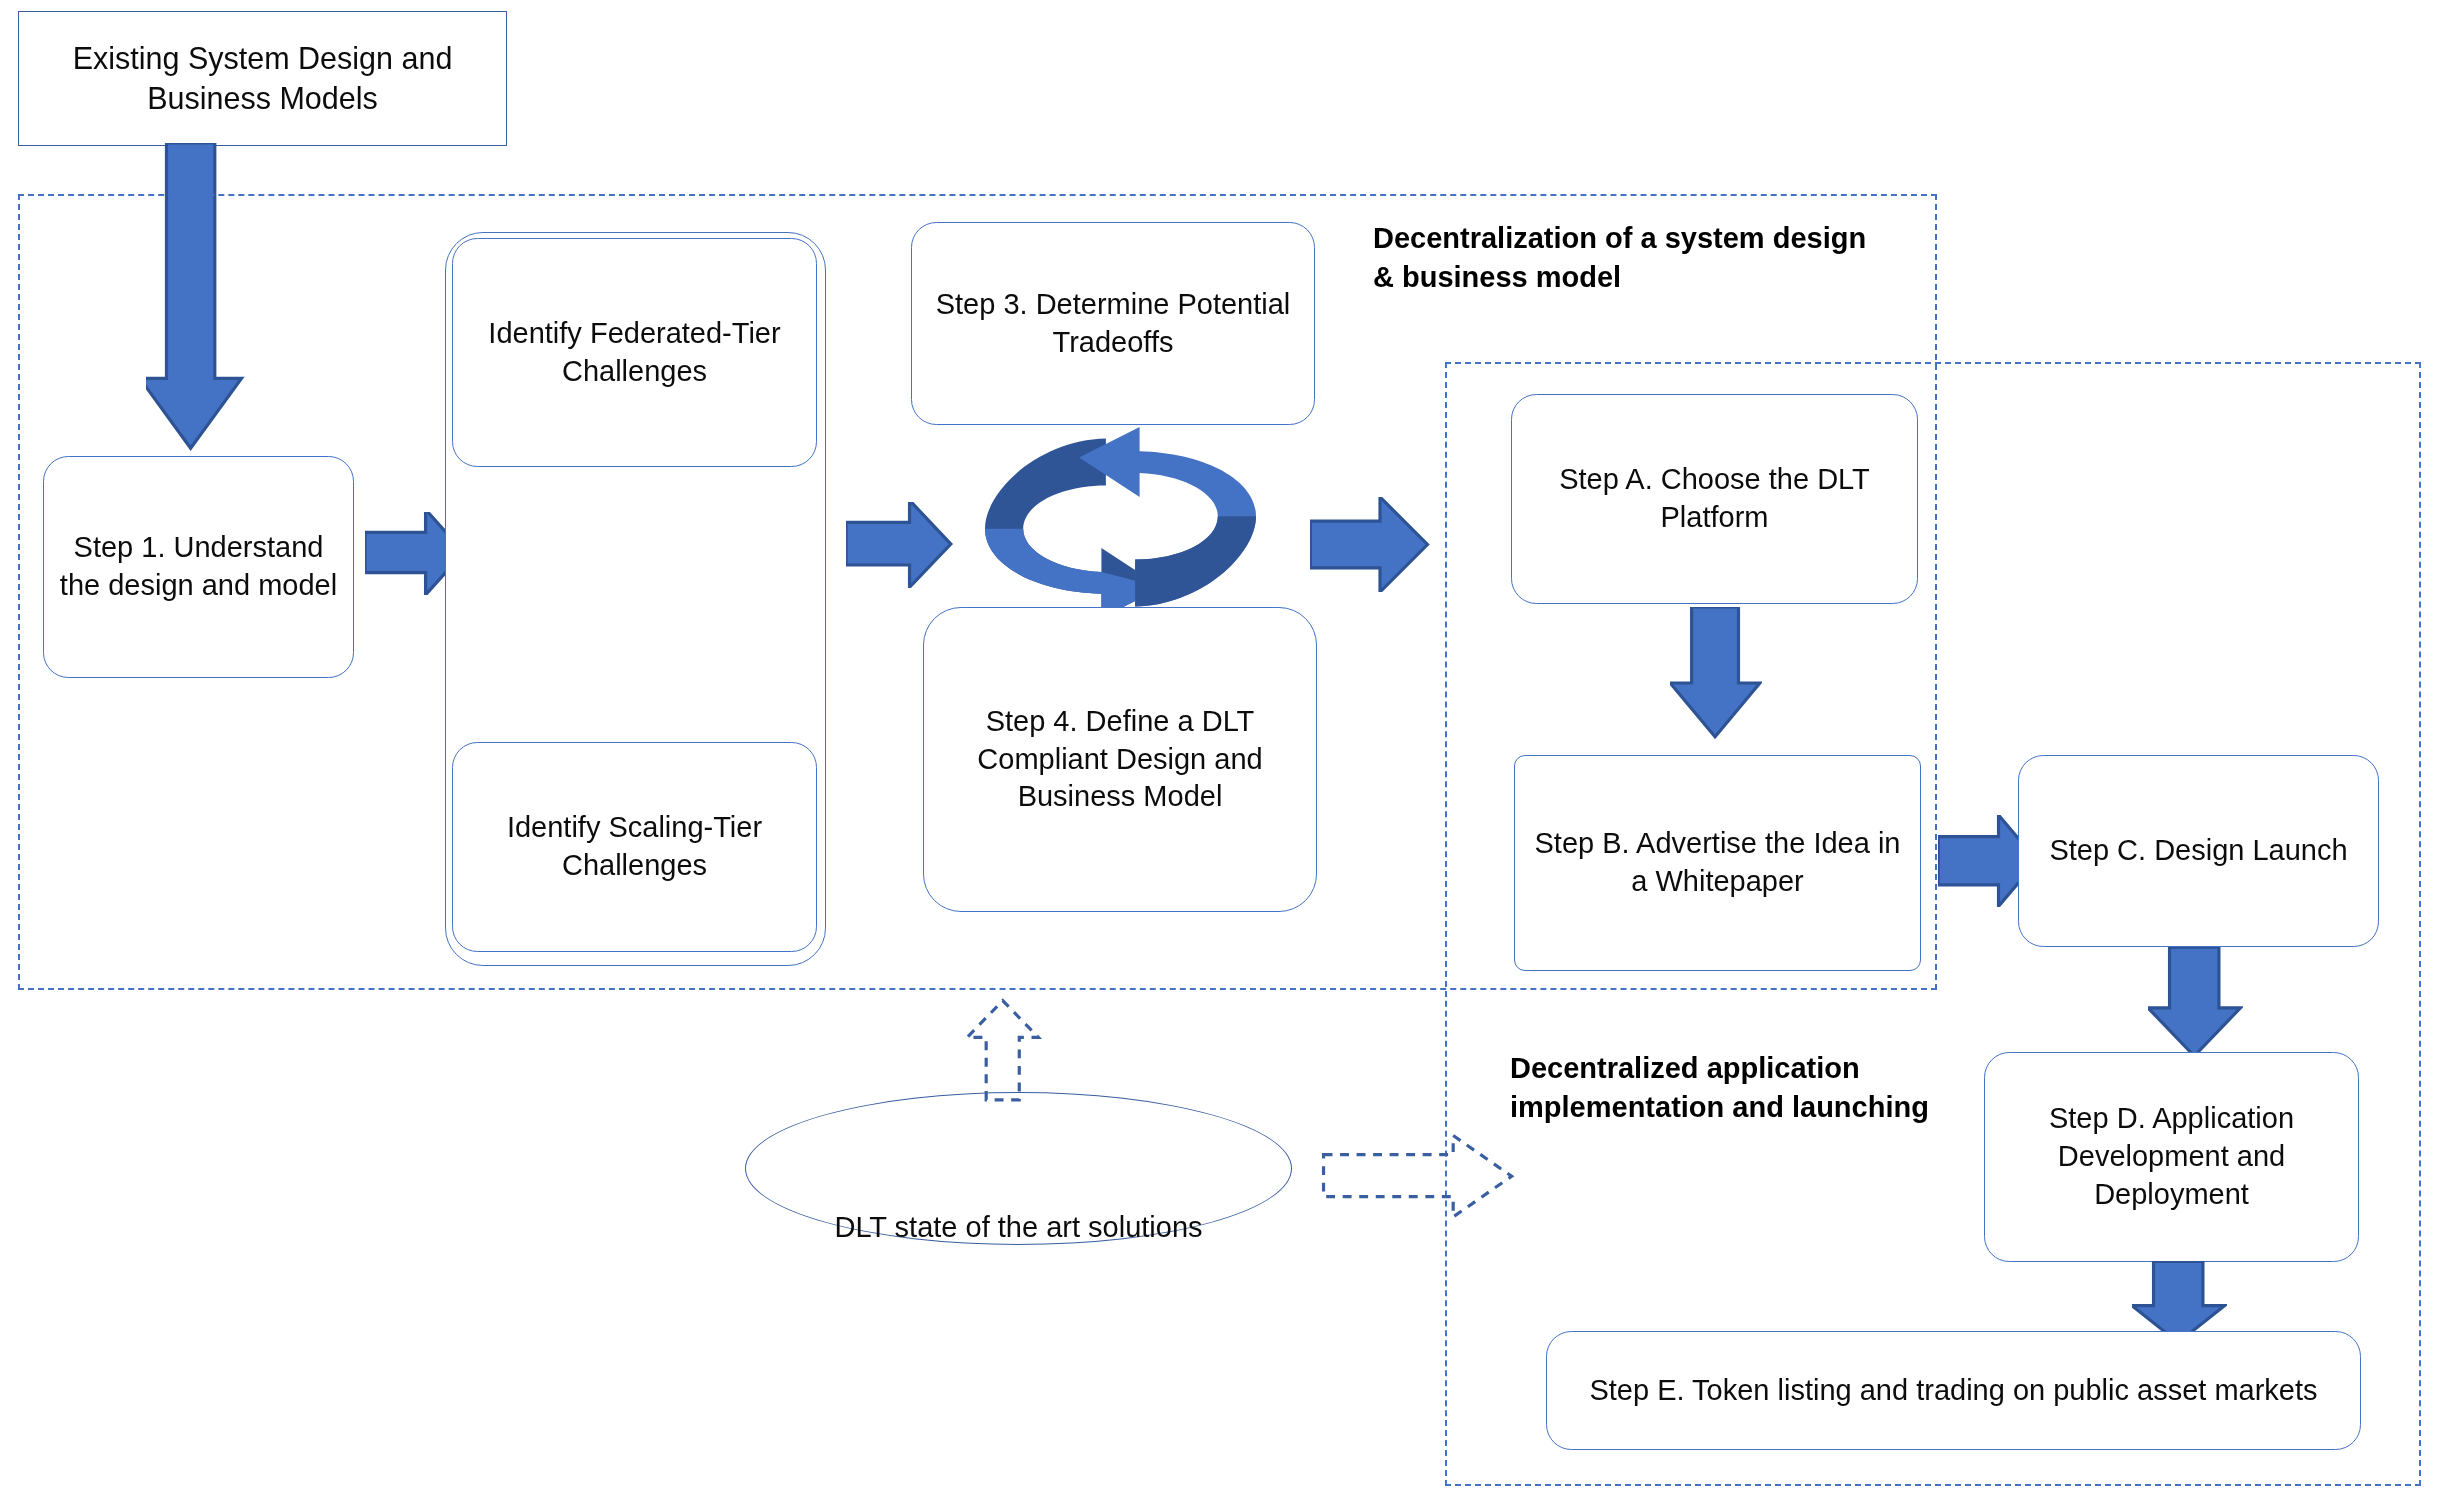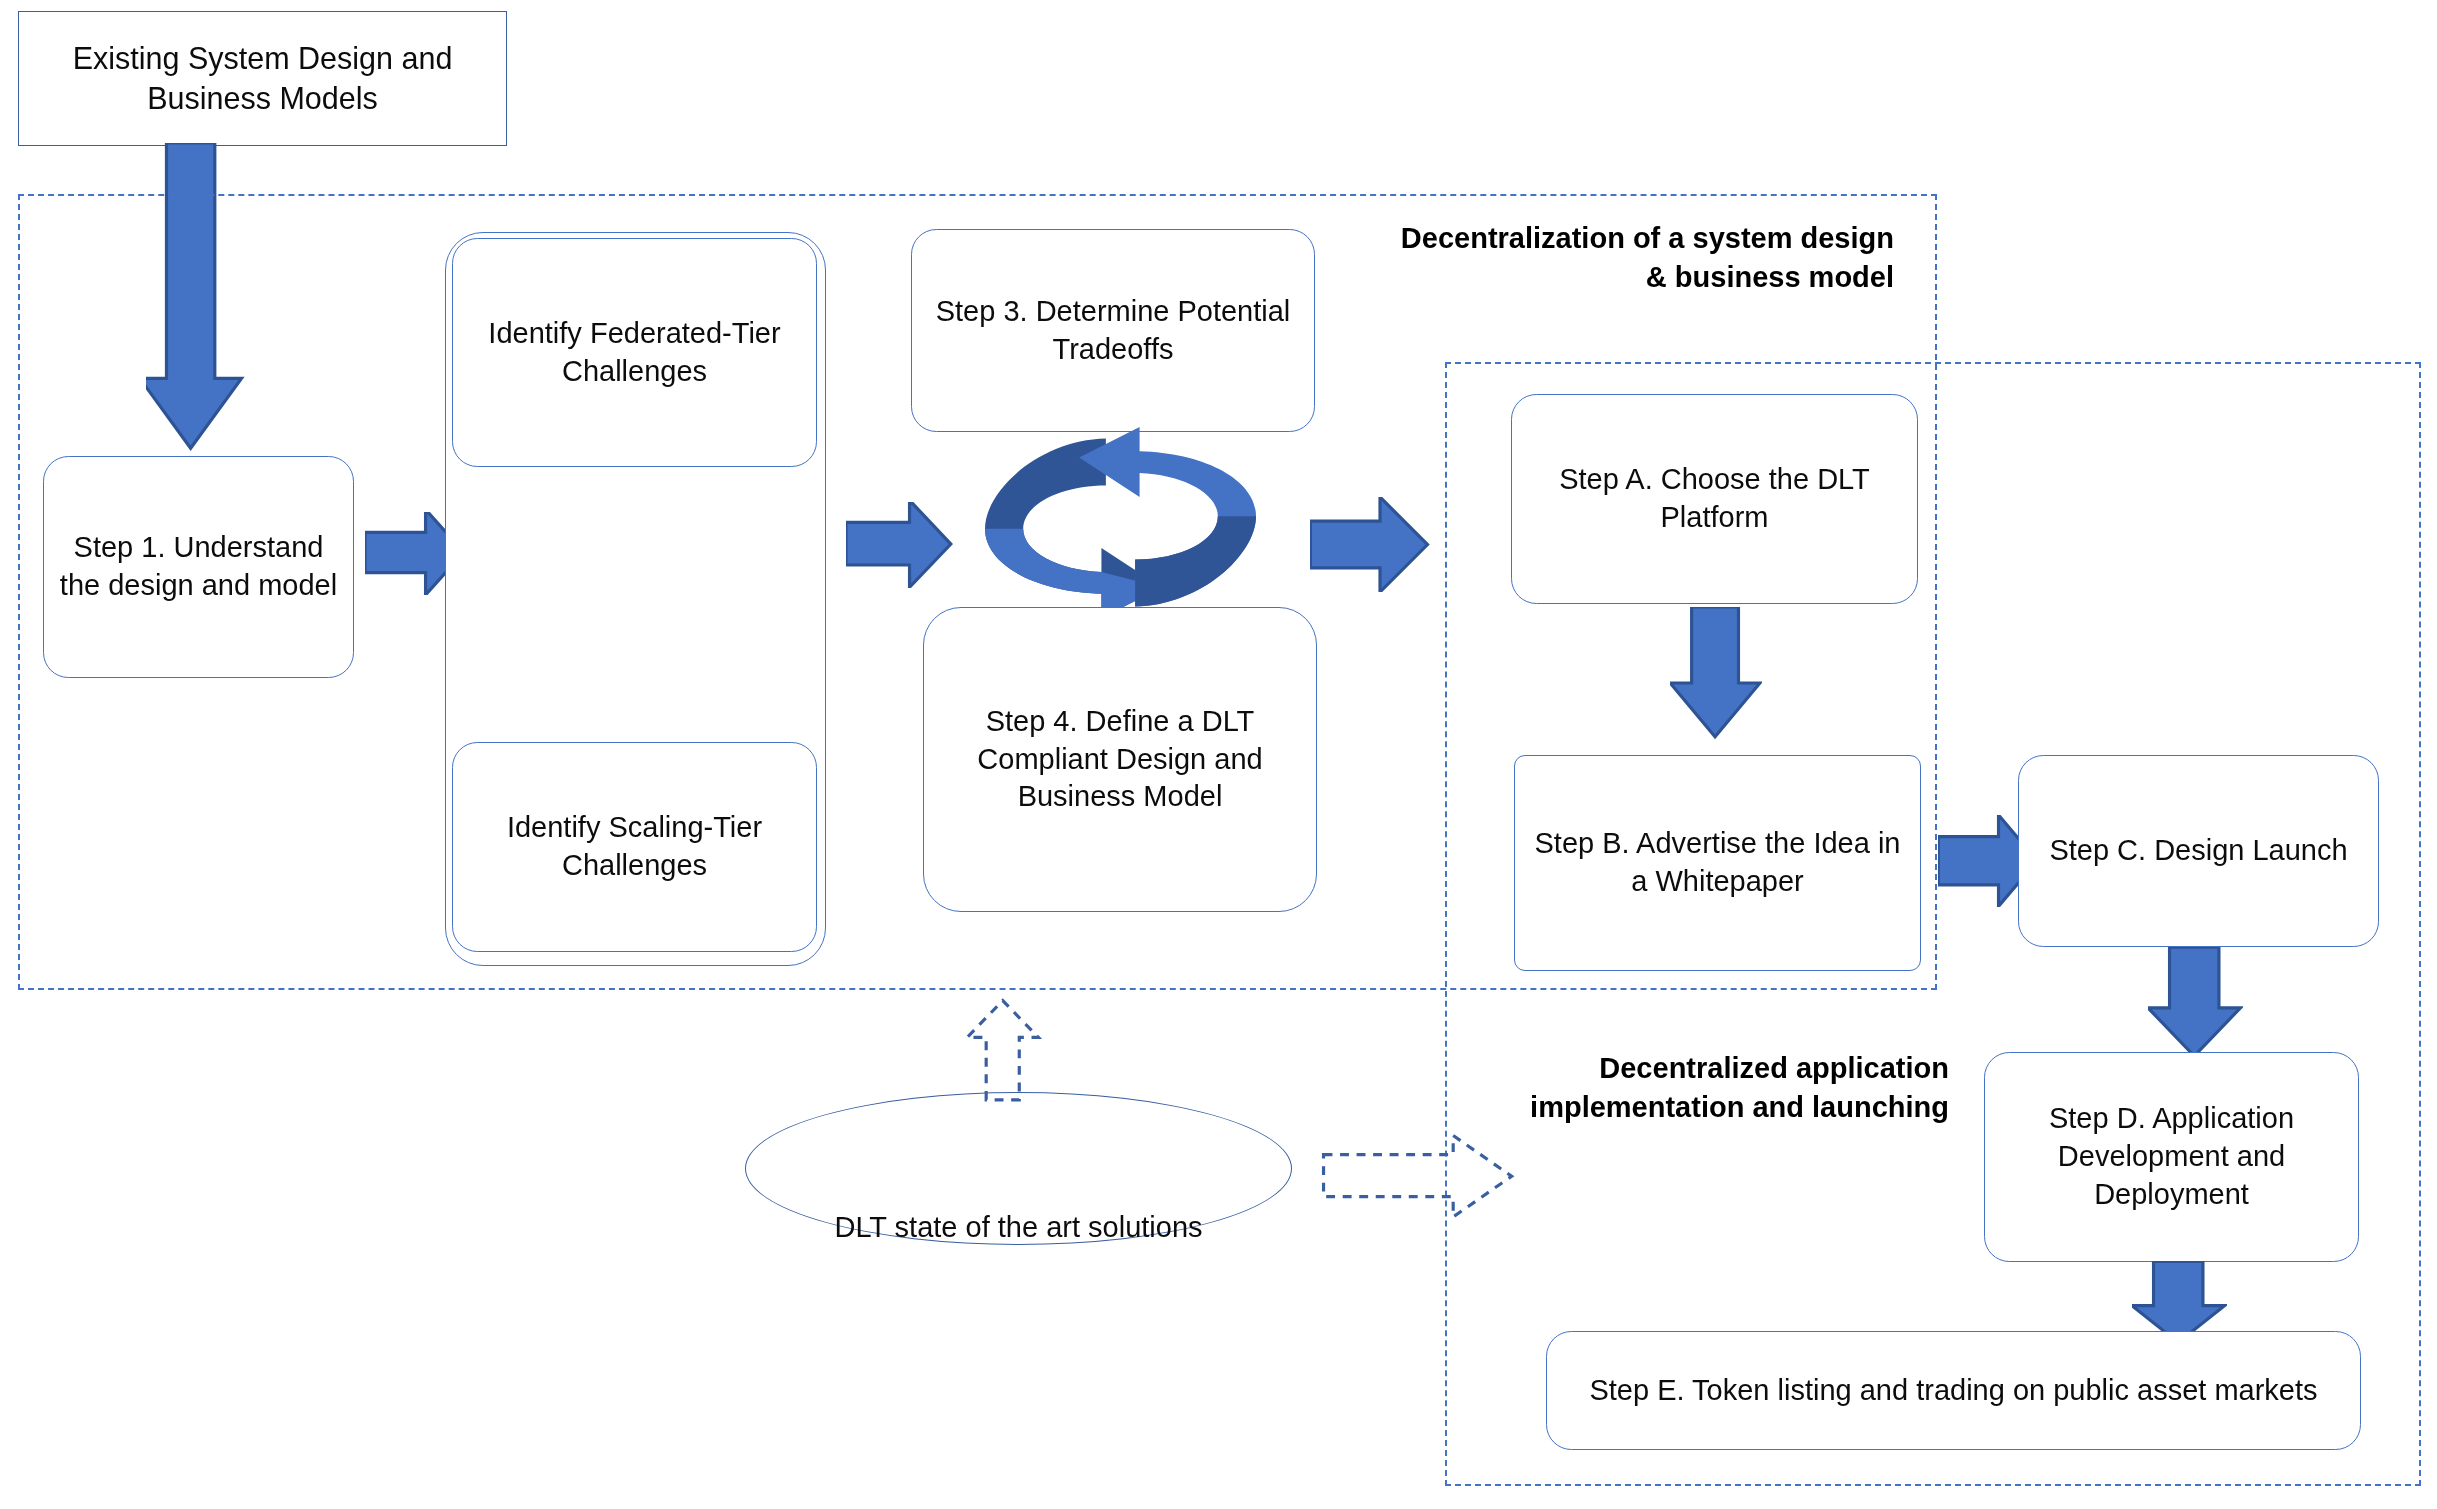--- a/index.html
+++ b/index.html
@@ -36,21 +36,21 @@
     position:absolute;
     box-sizing:border-box;
     border:2.5px dashed #4472C4;
     background:transparent;
   }
   .grouplabel{
     position:absolute;
     font-weight:bold;
     font-size:29px;
     line-height:1.34;
-    text-align:right;
+    text-align:left;
     color:#000000;
   }
   .ellipse{
     position:absolute;
     box-sizing:border-box;
     border:1.9px solid #3A5FA0;
     border-radius:50%;
     background:#ffffff;
     display:flex;align-items:flex-end;justify-content:center;
     font-size:29px;
@@ -101,21 +101,21 @@
   <div class="box rounded" style="left:452px;top:705px;width:365px;height:210px;margin-top:37px;">
     <span class="txt">Identify Scaling-Tier Challenges</span>
   </div>
 
   <div class="svgwrap" style="left:846px;top:502px;width:108px;height:86px;">
     <svg width="108" height="86" viewBox="0 0 170 135">
       <polygon points="0,32 100,32 100,-3 165,66 100,134 100,99 0,99" fill="#4472C4" stroke="#2E5395" stroke-width="5"></polygon>
     </svg>
   </div>
 
-  <div class="box rounded" style="left:911px;top:222px;width:404px;height:203px;margin-top:7px;">
+  <div class="box rounded" style="left:911px;top:222px;width:404px;height:203px;">
     <span class="txt">Step 3. Determine Potential Tradeoffs</span>
   </div>
 
   <div class="svgwrap" style="left:971px;top:427px;width:299px;height:191px;">
     <svg width="299" height="191" viewBox="0 0 470 300">
 
       <path d="M 212,18 L 212,92 C 140,92 82,122 82,160 C 82,196 136,225 205,228
                L 205,190 L 300,252 L 205,300 L 205,262
                C 100,259 22,216 22,160 C 22,100 108,20 212,18 Z" fill="#2F5597"></path>
       <path d="M 22,160 C 22,216 100,259 205,262 L 205,300 L 300,252 L 205,228

